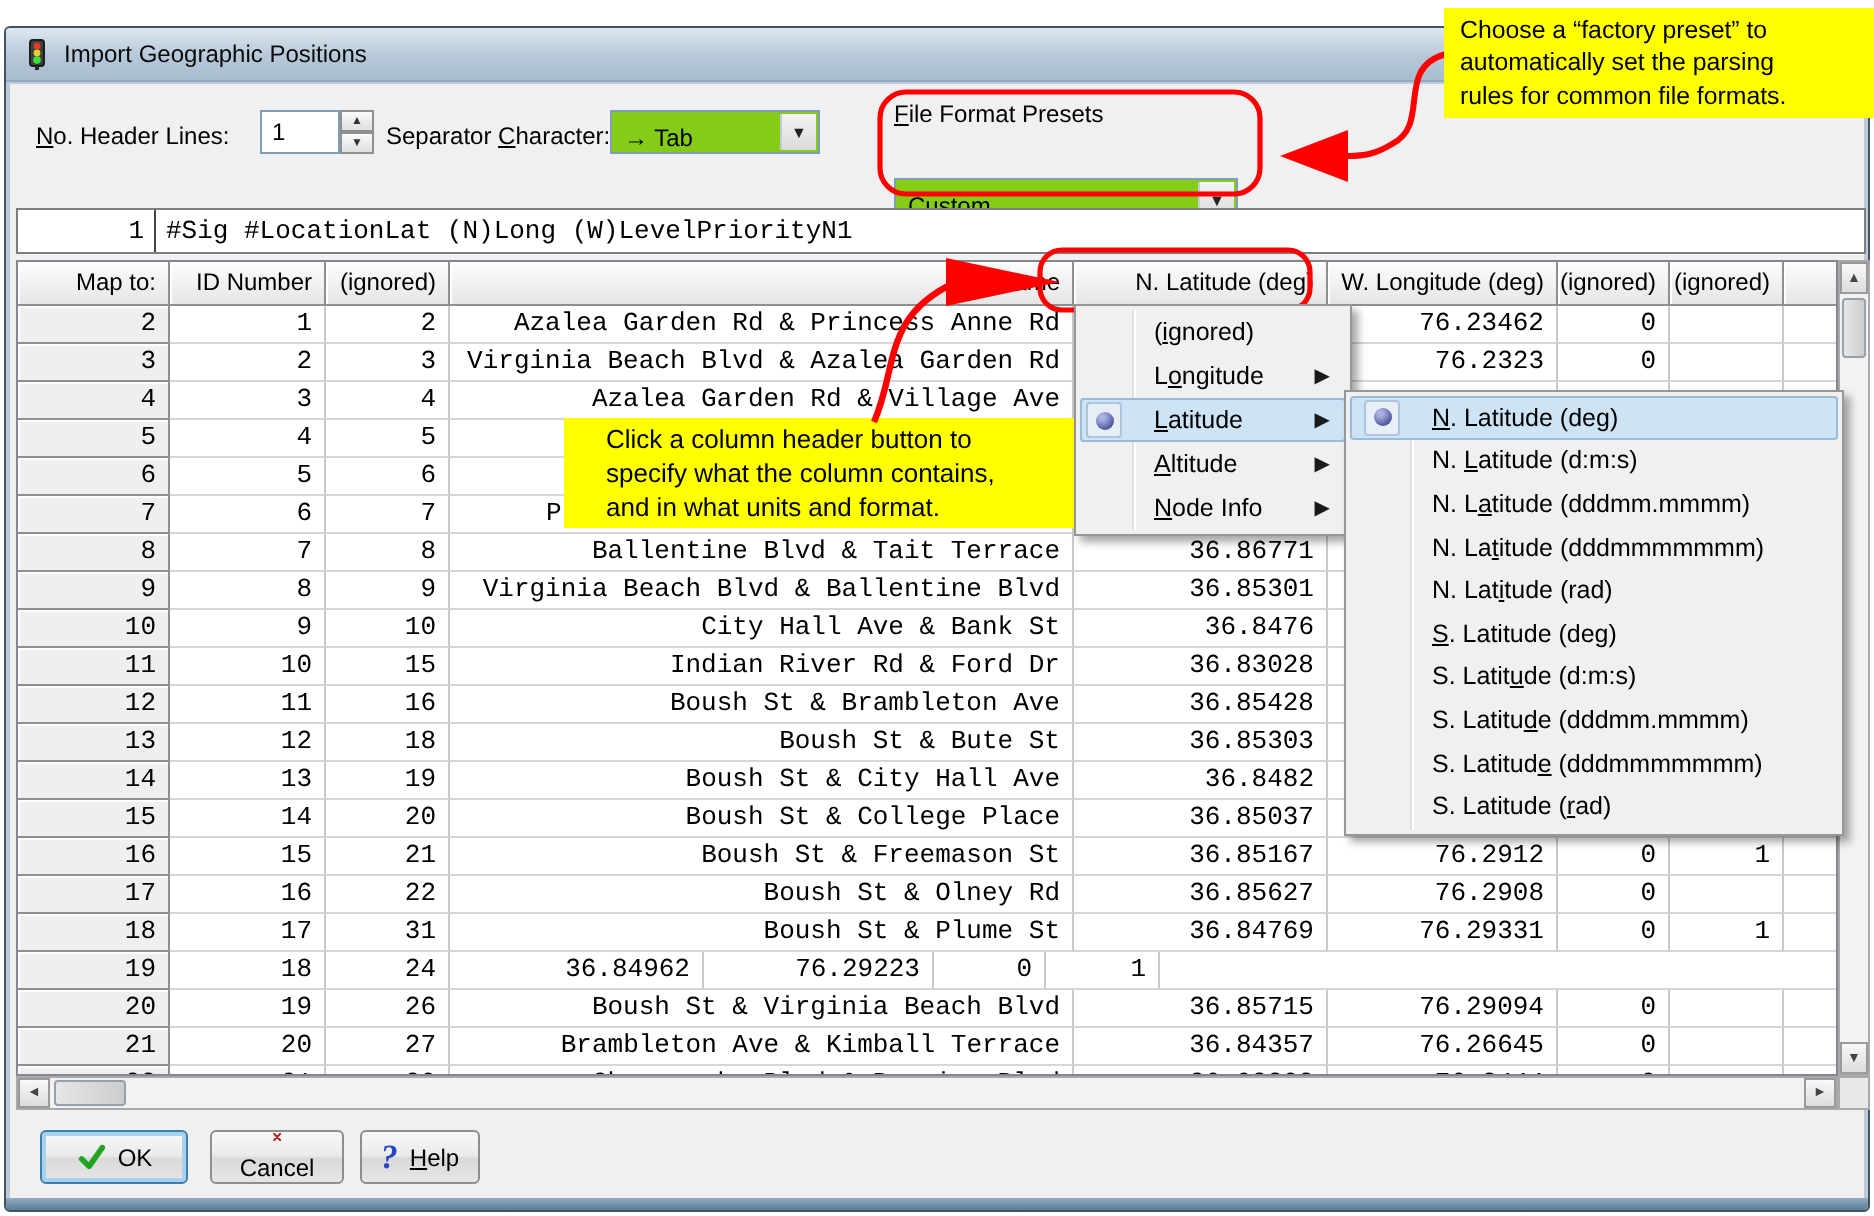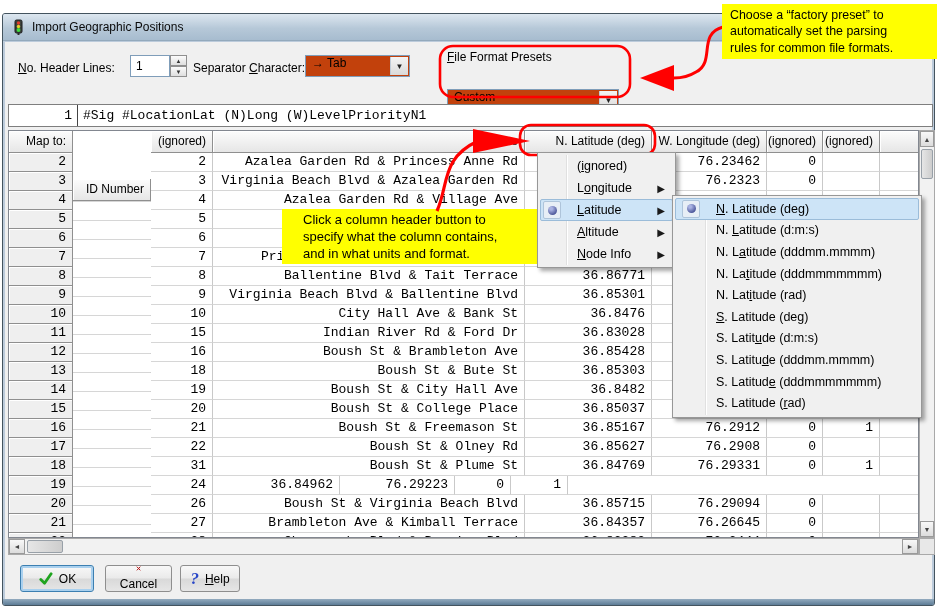--- a/index.html
+++ b/index.html
@@ -19,21 +19,21 @@
   .client{left:5px;top:42px;width:927px;height:557px;background:#f0f0f0;}
   .bottomedge{left:3px;top:599px;width:931px;height:6px;border-radius:0 0 2px 2px;
               background:linear-gradient(#93abbf,#5d7c96);}
 
   
   .lbl{height:16px;line-height:16px;}
   .edit{border:1px solid #7f9db9;background:#fff;display:flex;align-items:center;padding-left:5px;}
   .spin{display:flex;flex-direction:column;}
   .spin>div{flex:1;border:1px solid #8f8f8f;background:linear-gradient(#fbfbfb,#dfdfdf);
             display:flex;align-items:center;justify-content:center;font-size:6px;color:#333;}
-  .combo{border:1px solid #7f9db9;background:#c2410c;display:flex;align-items:flex-start;
+  .combo{border:1px solid #7f9db9;background:#84cc16;display:flex;align-items:flex-end;
          padding-left:6px;position:relative;}
   .combo .arr{position:absolute;right:1px;top:1px;bottom:1px;width:17px;
               background:linear-gradient(#f4f4f4,#dadada);border-left:1px solid #c0ccd8;
               display:flex;align-items:center;justify-content:center;font-size:8px;color:#222;}
 
   
   .prevrow{left:8px;top:104px;width:925px;height:23px;background:#fff;border:1px solid #7e7e7e;
            display:flex;align-items:center;}
   .prevnum{width:63px;text-align:right;padding-right:5px;border-right:1px solid #444;height:100%;
            display:flex;align-items:center;justify-content:flex-end;}
@@ -48,21 +48,21 @@
          border-bottom:1px solid #8f8f8f;box-shadow:inset 1px 1px 0 #fff;overflow:hidden;
          white-space:nowrap;}
   .row{display:flex;height:19px;line-height:18px;}
   .cell{box-sizing:border-box;border-right:1px solid #c9c9c9;border-bottom:1px solid #d6d6d6;
         overflow:hidden;white-space:pre;}
   .mapcell{box-sizing:border-box;background:#efefef;border-right:1px solid #8f8f8f;
            border-bottom:1px solid #8f8f8f;box-shadow:inset 1px 1px 0 #fff;}
   .num{text-align:right;padding-right:6px;}
   .namecell{text-align:right;padding-right:6px;}
   .frag{text-align:left;padding-left:48px;}
-  .c0{width:64px;}.c1{width:78px;margin-top:48px;}.c2{width:62px;}.c3{width:312px;}.c4{width:127px;}
+  .c0{width:76px;}.c1{width:78px;}.c2{width:62px;}.c3{width:312px;}.c4{width:127px;}
   .c5{width:115px;}.c6{width:56px;}.c7{width:57px;}.c8{flex:1;border-right:none;}
 
   
   .sbtrack{background:#f2f2f2;border:1px solid #a9a9a9;}
   .sba{position:absolute;background:linear-gradient(#f8f8f8,#dcdcdc);border:1px solid #9a9a9a;
        color:#444;font-size:7px;display:flex;align-items:center;justify-content:center;box-sizing:border-box;}
   .sbt{position:absolute;background:linear-gradient(90deg,#e6e6e6,#cdcdcd);
        border:1px solid #98a0a8;border-radius:2px;box-sizing:border-box;}
 
   

